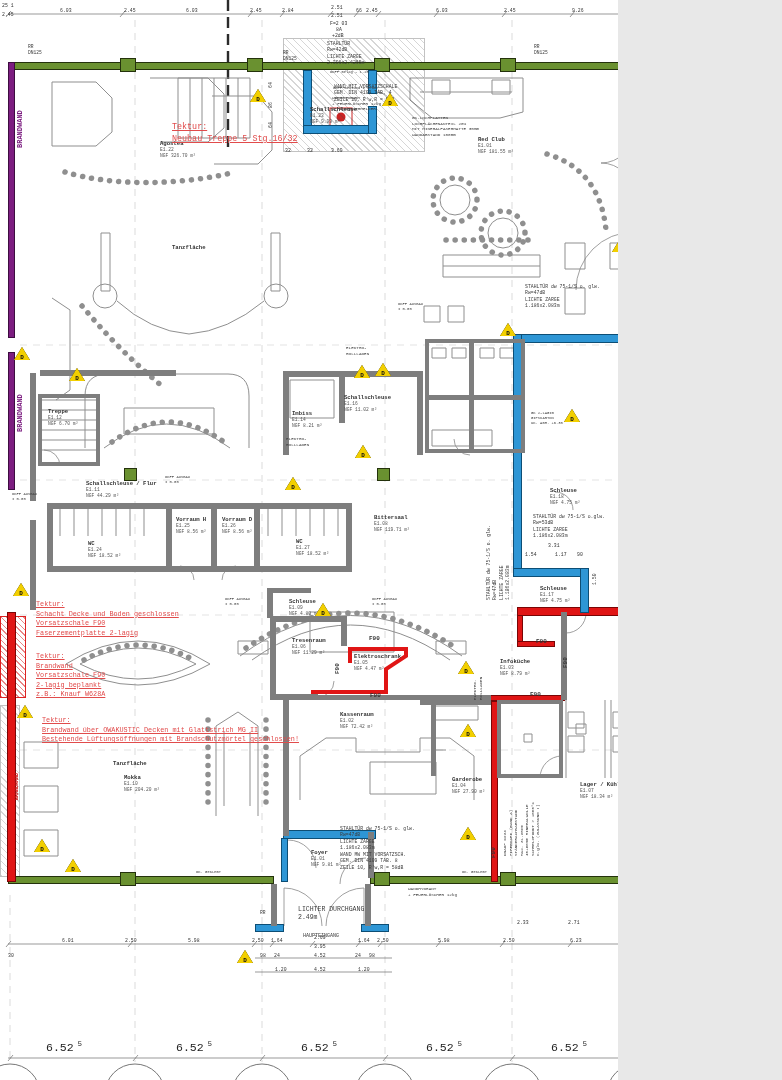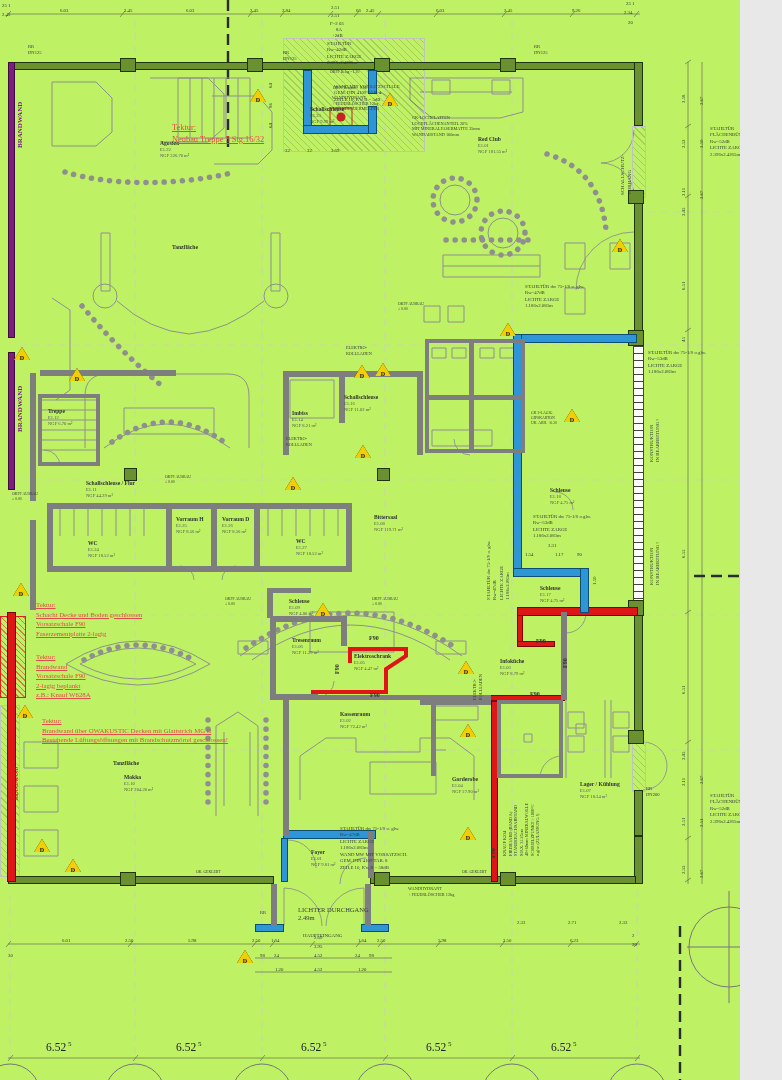--- a/index.html
+++ b/index.html
@@ -1,17 +1,17 @@
 <!DOCTYPE html>
 <html><head>
 <meta charset="utf-8">
 <style>
   html,body{margin:0;padding:0;background:#e8e8e8}
-  .stage{position:relative;width:740px;height:1080px;background:#bef264;
-         font-family:Liberation Serif, serif;overflow:hidden}
+  .stage{position:relative;width:618px;height:1080px;background:#ffffff;
+         font-family:Liberation Mono, monospace;overflow:hidden}
   .stage svg{position:absolute;left:0;top:0}
   .w{position:absolute;box-sizing:border-box}
   .green{background:#6a9130;border:1px solid #24320c}
   .purple{background:#7c1d80;border:1px solid #3d0d40}
   .redw{background:#e01515;border:1px solid #7a0505}
   .bluew{background:#2e96d5;border:1px solid #0d4e75}
   .grayw{background:#7e7e7e}
   .wout{position:absolute;border:4px solid #7e7e7e;background:transparent;box-sizing:border-box}
   .ladder{background:repeating-linear-gradient(180deg,#444 0 1px,#fff 1px 7px);border:1px solid #444}
   .hatch{position:absolute;background:repeating-linear-gradient(45deg,rgba(70,70,70,.22) 0 1px,transparent 1px 5px);border:1px solid #c2c2c2}

